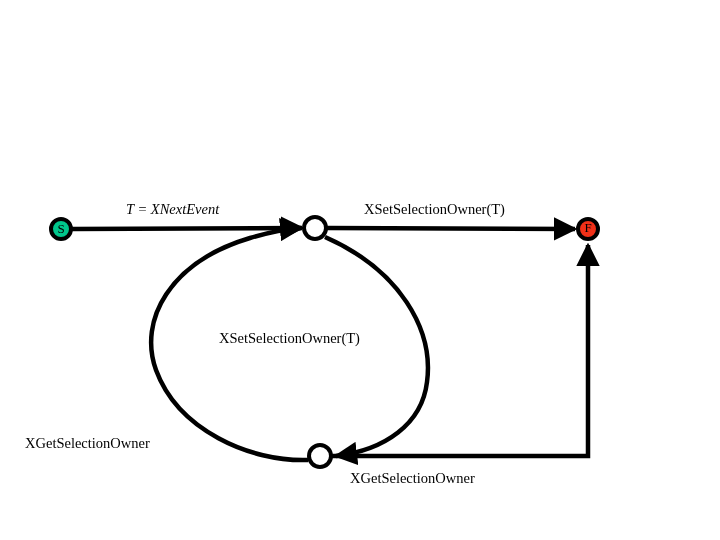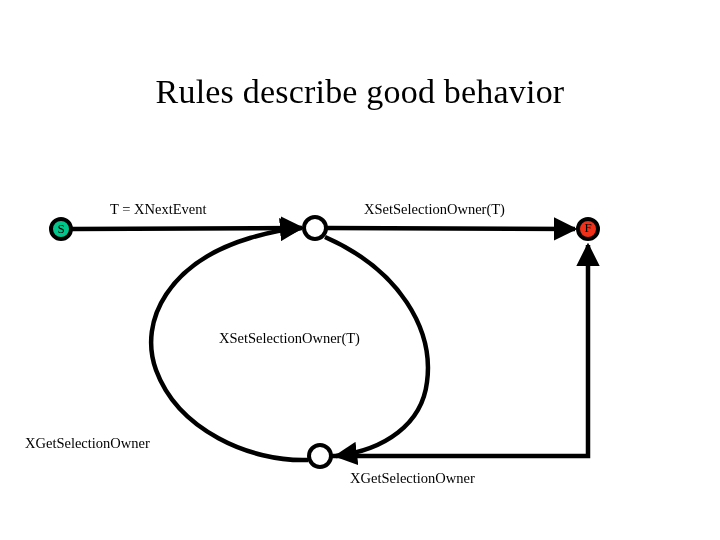--- a/index.html
+++ b/index.html
@@ -48,42 +48,41 @@
     width: 720px;
     height: 540px;
   }
   .edge-label {
     position: absolute;
     font-size: 14.5px;
     line-height: 18px;
     color: #000000;
     white-space: nowrap;
   }
-  #label-next-event   { left: 110px; top: 200px; }
+  #label-next-event   { left: 126px; top: 200px; font-style: italic; }
   #label-set-owner-top{ left: 364px; top: 200px; }
   #label-set-owner-mid{ left: 219px; top: 329px; }
   #label-get-owner-left { left: 25px;  top: 434px; }
   #label-get-owner-bottom { left: 350px; top: 469px; }
   .node-glyph {
     position: absolute;
     font-size: 13px;
     line-height: 13px;
     text-align: center;
     color: #000000;
     pointer-events: none;
   }
   #glyph-s { left: 51px; top: 222px; width: 20px; }
   #glyph-f { left: 578px; top: 221px; width: 20px; }
 </style>
 </head>
 <body>
 
 <div id="slide">
 
-  <div id="slide-title">Rules describe good behavior</div>
 
 
   <svg id="automaton" viewBox="0 0 720 540" width="720" height="540">
 
     <defs>
       <marker id="arrow" viewBox="0 0 10 10" refX="9" refY="5" markerWidth="5.2" markerHeight="5.2" orient="auto-start-reverse" markerUnits="strokeWidth">
         <path d="M 0 0 L 10 5 L 0 10 z" fill="#000000"></path>
       </marker>
     </defs>
 

